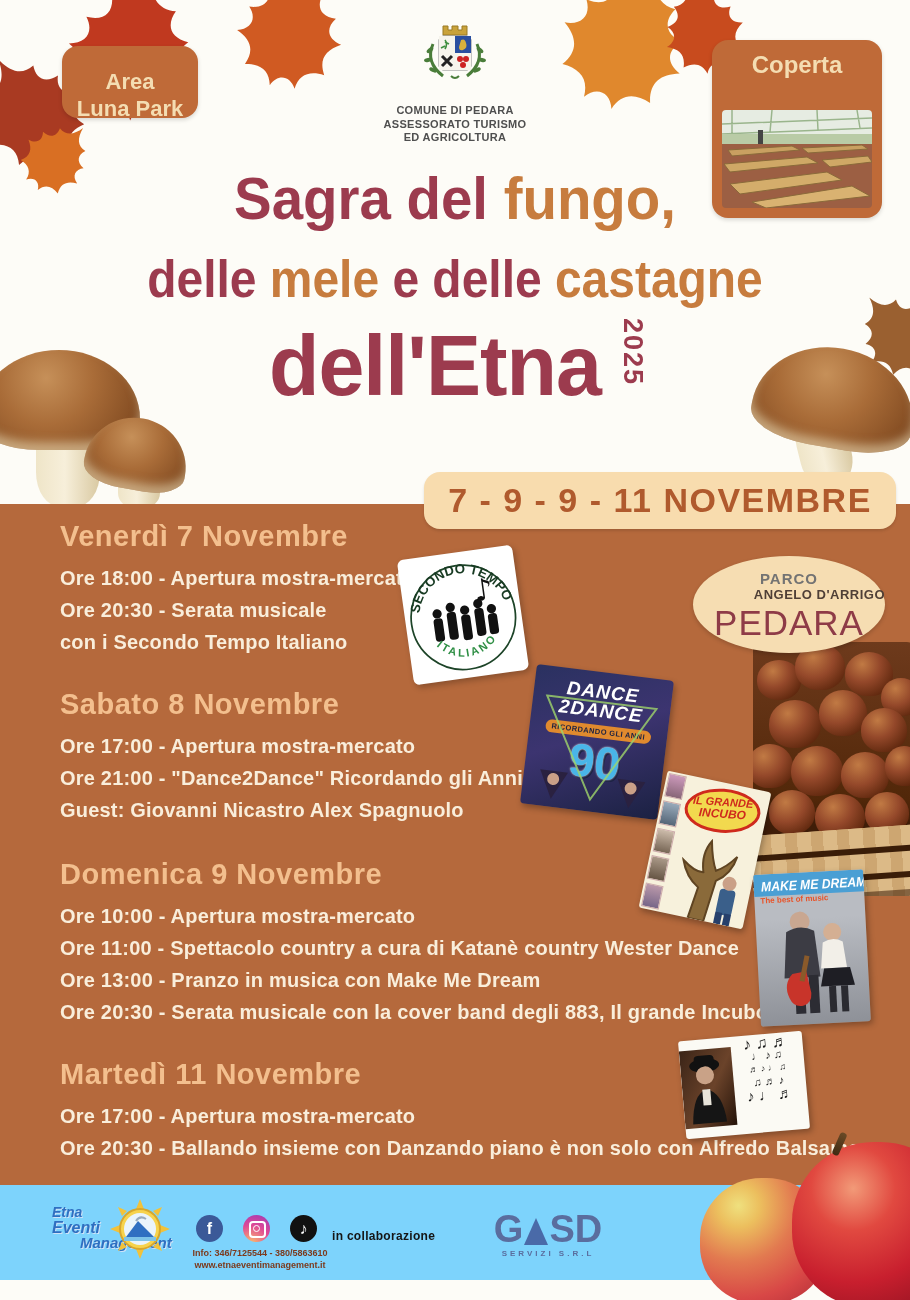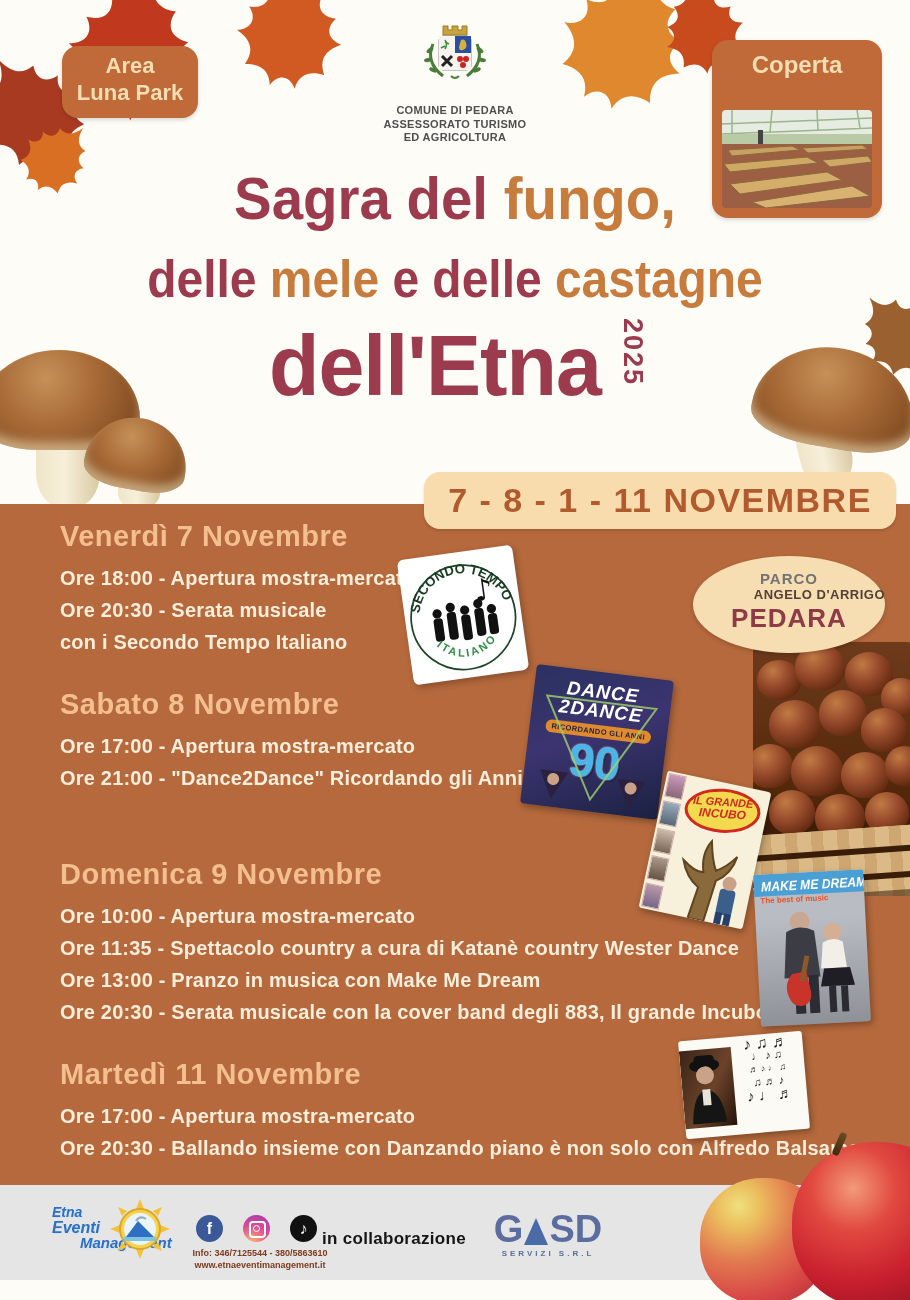--- a/index.html
+++ b/index.html
@@ -12,21 +12,21 @@
 
   
   .leaf{position:absolute;pointer-events:none;}
 
   
   .badge{
     position:absolute;background:#bf6a38;border-radius:16px;
     color:#f4ddb2;font-weight:bold;text-align:center;
     box-shadow:0 2px 4px rgba(0,0,0,.15);
   }
-  .badge-luna{left:62px;top:46px;width:136px;height:72px;font-size:22px;line-height:27px;padding-top:6px;box-sizing:border-box;}
+  .badge-luna{left:62px;top:46px;width:136px;height:72px;font-size:22px;line-height:27px;padding-top:22px;box-sizing:border-box;}
   .badge-food{left:712px;top:40px;width:170px;height:178px;font-size:24px;line-height:29px;padding-top:10px;box-sizing:border-box;}
   .food-photo{position:absolute;left:10px;top:70px;width:150px;height:98px;border-radius:4px;overflow:hidden;}
 
   
   .crest{left:415px;top:20px;}
   .muni-text{left:340px;top:104px;width:230px;text-align:center;
     font-size:11px;line-height:13.5px;font-weight:bold;color:#4f4f4f;letter-spacing:.3px;}
 
   
   .title-line{position:absolute;left:0;width:910px;text-align:center;font-weight:bold;white-space:nowrap;}
@@ -59,21 +59,21 @@
   .day-line{font-size:20px;font-weight:bold;color:#f9eedb;line-height:32px;white-space:nowrap;letter-spacing:.2px;}
   .sec-ven{top:520px;} .sec-sab{top:688px;} .sec-dom{top:858px;} .sec-mar{top:1058px;}
 
   
   .park-oval{
     left:693px;top:556px;width:192px;height:97px;background:#f6ddb2;border-radius:50%;
     text-align:center;z-index:5;box-shadow:0 2px 4px rgba(0,0,0,.18);box-sizing:border-box;padding-top:14px;
   }
   .park-l1{font-size:15px;font-weight:bold;color:#737373;letter-spacing:1px;}
   .park-l2{font-size:13px;font-weight:bold;color:#4f3f36;letter-spacing:.5px;text-align:right;}
-  .park-l3{font-size:26px;font-weight:bold;color:#8e3b47;letter-spacing:1px;margin-top:1px;}
+  .park-l3{font-size:35px;font-weight:normal;color:#8e3b47;letter-spacing:1px;margin-top:1px;}
 
   
   .st-card{left:405px;top:552px;width:116px;height:126px;background:#fff;border-radius:6px;
     transform:rotate(-8deg);z-index:5;box-shadow:2px 3px 6px rgba(0,0,0,.25);}
 
   
   .d2d{left:528px;top:672px;width:138px;height:140px;transform:rotate(7deg);z-index:5;
     background:linear-gradient(155deg,#2a3160 0%,#3c3470 45%,#1b2142 100%);
     border-radius:4px;box-shadow:2px 3px 6px rgba(0,0,0,.3);overflow:hidden;text-align:center;}
   .d2d-t{color:#fff;font-weight:bold;font-style:italic;font-size:19px;line-height:19px;letter-spacing:1px;}
@@ -113,33 +113,33 @@
   .mmd-sub{color:#e8542a;font-weight:bold;font-size:8px;text-align:left;padding-left:6px;}
 
   
   .alfredo{left:682px;top:1036px;width:124px;height:98px;transform:rotate(-5deg);z-index:5;
     background:#fbfaf4;border-radius:3px;box-shadow:2px 3px 6px rgba(0,0,0,.3);overflow:hidden;}
   .alf-photo{position:absolute;left:0;top:10px;width:52px;height:78px;
     background:linear-gradient(120deg,#3a2417 0%,#6b432a 55%,#241309 100%);}
   .alf-notes{position:absolute;right:4px;top:2px;width:66px;color:#1a1a1a;font-size:11px;line-height:13px;text-align:center;}
 
   
-  .footer{left:0;top:1185px;width:910px;height:95px;background:#e5e5e5;z-index:3;}
+  .footer{left:0;top:1185px;width:910px;height:95px;background:#7dd3fc;z-index:3;}
   .etna-logo{position:absolute;left:52px;top:20px;width:160px;height:70px;}
   .etna-line{font-style:italic;font-weight:bold;color:#2f6fc1;text-shadow:1px 1px 0 #cfe2f7;line-height:15px;white-space:nowrap;}
   .social{position:absolute;left:196px;top:30px;display:flex;gap:20px;}
   .soc{width:27px;height:27px;border-radius:50%;color:#fff;text-align:center;line-height:27px;font-weight:bold;font-size:16px;}
   .fb{background:#3b5998;}
   .ig{background:radial-gradient(circle at 30% 110%,#fdc468 0%,#df4996 55%,#9b36b7 100%);position:relative;}
   .ig-cam{position:absolute;left:6px;top:6px;width:13px;height:13px;border:2px solid #fff;border-radius:4px;}
   .ig-dot{position:absolute;left:10px;top:10px;width:5px;height:5px;border:1.6px solid #fff;border-radius:50%;}
   .tk{background:#111;}
   .info-block{position:absolute;left:160px;top:62px;width:200px;text-align:center;
     font-size:9px;font-weight:bold;color:#7c3a1d;line-height:12px;}
-  .collab{position:absolute;left:322px;top:44px;font-size:17px;font-weight:bold;color:#151515;letter-spacing:.3px;}
+  .collab{position:absolute;left:332px;top:44px;font-size:12px;font-weight:bold;color:#151515;letter-spacing:.3px;}
   .gasd{position:absolute;left:468px;top:26px;width:160px;text-align:center;}
   .gasd-row{display:flex;justify-content:center;align-items:flex-end;color:#5a6d9e;font-weight:bold;font-size:38px;line-height:36px;}
   .gasd-tri{width:0;height:0;border-left:12px solid transparent;border-right:12px solid transparent;
     border-bottom:27px solid #4a6aa8;margin:0 1px 2px;}
   .gasd-sub{font-size:8px;font-weight:bold;color:#5a6d9e;letter-spacing:3px;margin-top:2px;}
 
   
   .apple{position:absolute;border-radius:48% 48% 46% 46%;z-index:7;}
   .apple-left{left:700px;top:1178px;width:128px;height:126px;
     background:radial-gradient(circle at 30% 22%,#efe07e 0%,#ecbf5e 16%,#e27a50 42%,#d84746 70%,#ab2a35 100%);}
@@ -236,39 +236,40 @@
   </div>
 
   <div class="stem" style="left:36px;top:415px;width:64px;height:92px;"></div>
   <div class="cap" style="left:-22px;top:350px;width:162px;height:100px;"></div>
   <div class="stem" style="left:118px;top:468px;width:42px;height:40px;"></div>
   <div class="cap" style="left:86px;top:418px;width:102px;height:72px;transform:rotate(10deg);"></div>
 
   <div class="stem" style="left:798px;top:412px;width:52px;height:74px;transform:rotate(-14deg);"></div>
   <div class="cap" style="left:754px;top:348px;width:162px;height:100px;transform:rotate(10deg);"></div>
 
-  <div class="abs date-banner">7 - 8 - 1 - 11 NOVEMBRE</div>
+  <div class="abs date-banner">7 - 9 - 9 - 11 NOVEMBRE</div>
 
   <div class="abs main-band"></div>
 
   <div class="day-section sec-ven">
     <div class="day-title">Venerdì 7 Novembre</div>
     <div class="day-line">Ore 18:00 - Apertura mostra-mercato</div>
     <div class="day-line">Ore 20:30 - Serata musicale</div>
     <div class="day-line">con i Secondo Tempo Italiano</div>
   </div>
   <div class="day-section sec-sab">
     <div class="day-title">Sabato 8 Novembre</div>
     <div class="day-line">Ore 17:00 - Apertura mostra-mercato</div>
     <div class="day-line">Ore 21:00 - "Dance2Dance" Ricordando gli Anni 90'</div>
+    <div class="day-line">Guest: Giovanni Nicastro Alex Spagnuolo</div>
   </div>
   <div class="day-section sec-dom">
     <div class="day-title">Domenica 9 Novembre</div>
     <div class="day-line">Ore 10:00 - Apertura mostra-mercato</div>
-    <div class="day-line">Ore 11:35 - Spettacolo country a cura di Katanè country Wester Dance</div>
+    <div class="day-line">Ore 11:00 - Spettacolo country a cura di Katanè country Wester Dance</div>
     <div class="day-line">Ore 13:00 - Pranzo in musica con Make Me Dream</div>
     <div class="day-line">Ore 20:30 - Serata musicale con la cover band degli 883, Il grande Incubo</div>
   </div>
   <div class="day-section sec-mar">
     <div class="day-title">Martedì 11 Novembre</div>
     <div class="day-line">Ore 17:00 - Apertura mostra-mercato</div>
     <div class="day-line">Ore 20:30 - Ballando insieme con Danzando piano è non solo con Alfredo Balsamo</div>
   </div>
 
   <div class="abs park-oval">

